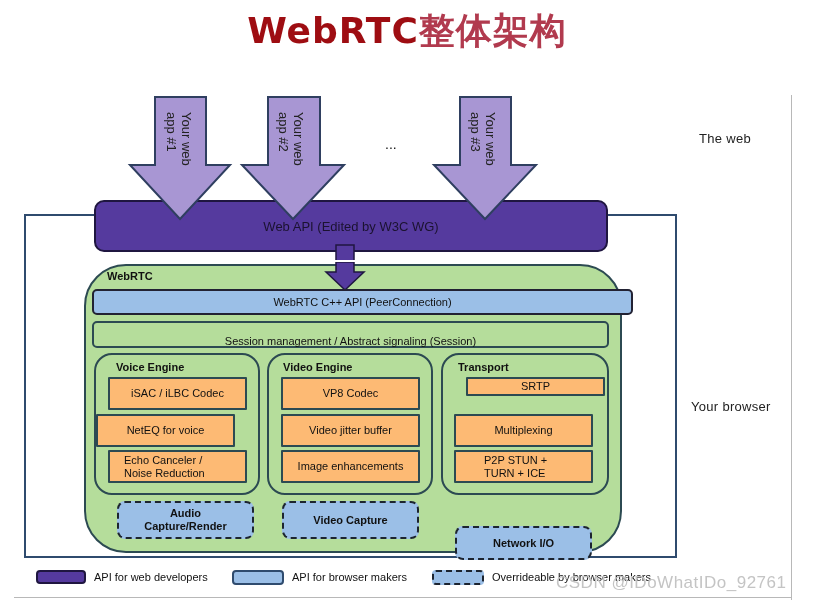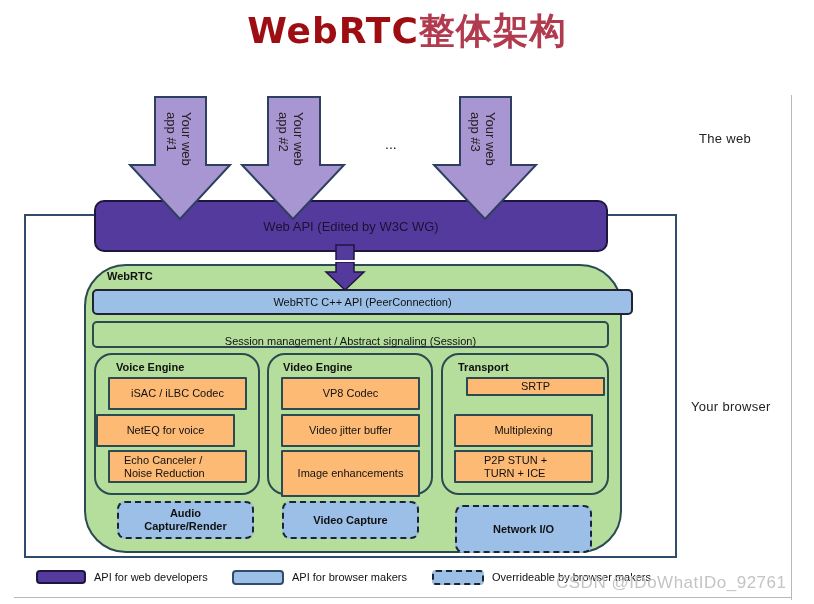--- a/index.html
+++ b/index.html
@@ -91,29 +91,29 @@
 <div class="abs engine-title" style="left:116px;top:361px;">Voice Engine</div>
 <div class="abs item" style="left:108px;top:377px;width:139px;height:33px;">iSAC / iLBC Codec</div>
 <div class="abs item" style="left:96px;top:414px;width:139px;height:33px;">NetEQ for voice</div>
 <div class="abs item" style="left:108px;top:450px;width:139px;height:33px;padding:0 14px;">Echo Canceler / Noise Reduction</div>
 <div class="abs dashed" style="left:117px;top:501px;width:137px;height:38px;padding:0 22px;">Audio Capture/Render</div>
 
 <div class="abs engine" style="left:267px;top:353px;width:166px;height:142px;"></div>
 <div class="abs engine-title" style="left:283px;top:361px;">Video Engine</div>
 <div class="abs item" style="left:281px;top:377px;width:139px;height:33px;">VP8 Codec</div>
 <div class="abs item" style="left:281px;top:414px;width:139px;height:33px;">Video jitter buffer</div>
-<div class="abs item" style="left:281px;top:450px;width:139px;height:47px;">Image enhancements</div>
+<div class="abs item" style="left:281px;top:450px;width:139px;height:33px;">Image enhancements</div>
 <div class="abs dashed" style="left:282px;top:501px;width:137px;height:38px;">Video Capture</div>
 
 <div class="abs engine" style="left:441px;top:353px;width:168px;height:142px;"></div>
 <div class="abs engine-title" style="left:458px;top:361px;">Transport</div>
 <div class="abs item" style="left:454px;top:377px;width:139px;height:19px;margin-left:12px;">SRTP</div>
 <div class="abs item" style="left:454px;top:414px;width:139px;height:33px;">Multiplexing</div>
 <div class="abs item" style="left:454px;top:450px;width:139px;height:33px;padding:0 28px;">P2P STUN + TURN + ICE</div>
-<div class="abs dashed" style="left:455px;top:505px;width:137px;height:48px;">Network I/O</div>
+<div class="abs dashed" style="left:455px;top:526px;width:137px;height:34px;">Network I/O</div>
 
 <div class="abs" style="left:36px;top:570px;width:50px;height:14px;background:#553a9e;border:2px solid #1f1640;border-radius:4px;box-sizing:border-box;"></div>
 <div class="abs legend-txt" style="left:94px;top:571px;">API for web developers</div>
 <div class="abs" style="left:232px;top:570px;width:52px;height:15px;background:#9bbfe7;border:2px solid #2f4b6e;border-radius:4px;box-sizing:border-box;"></div>
 <div class="abs legend-txt" style="left:292px;top:571px;">API for browser makers</div>
 <div class="abs" style="left:432px;top:570px;width:52px;height:15px;background:#9bbfe7;border:2px dashed #1c2430;border-radius:4px;box-sizing:border-box;"></div>
 <div class="abs legend-txt" style="left:492px;top:571px;">Overrideable by browser makers</div>
 
 <div class="abs watermark">CSDN @IDoWhatIDo_92761</div>
 

